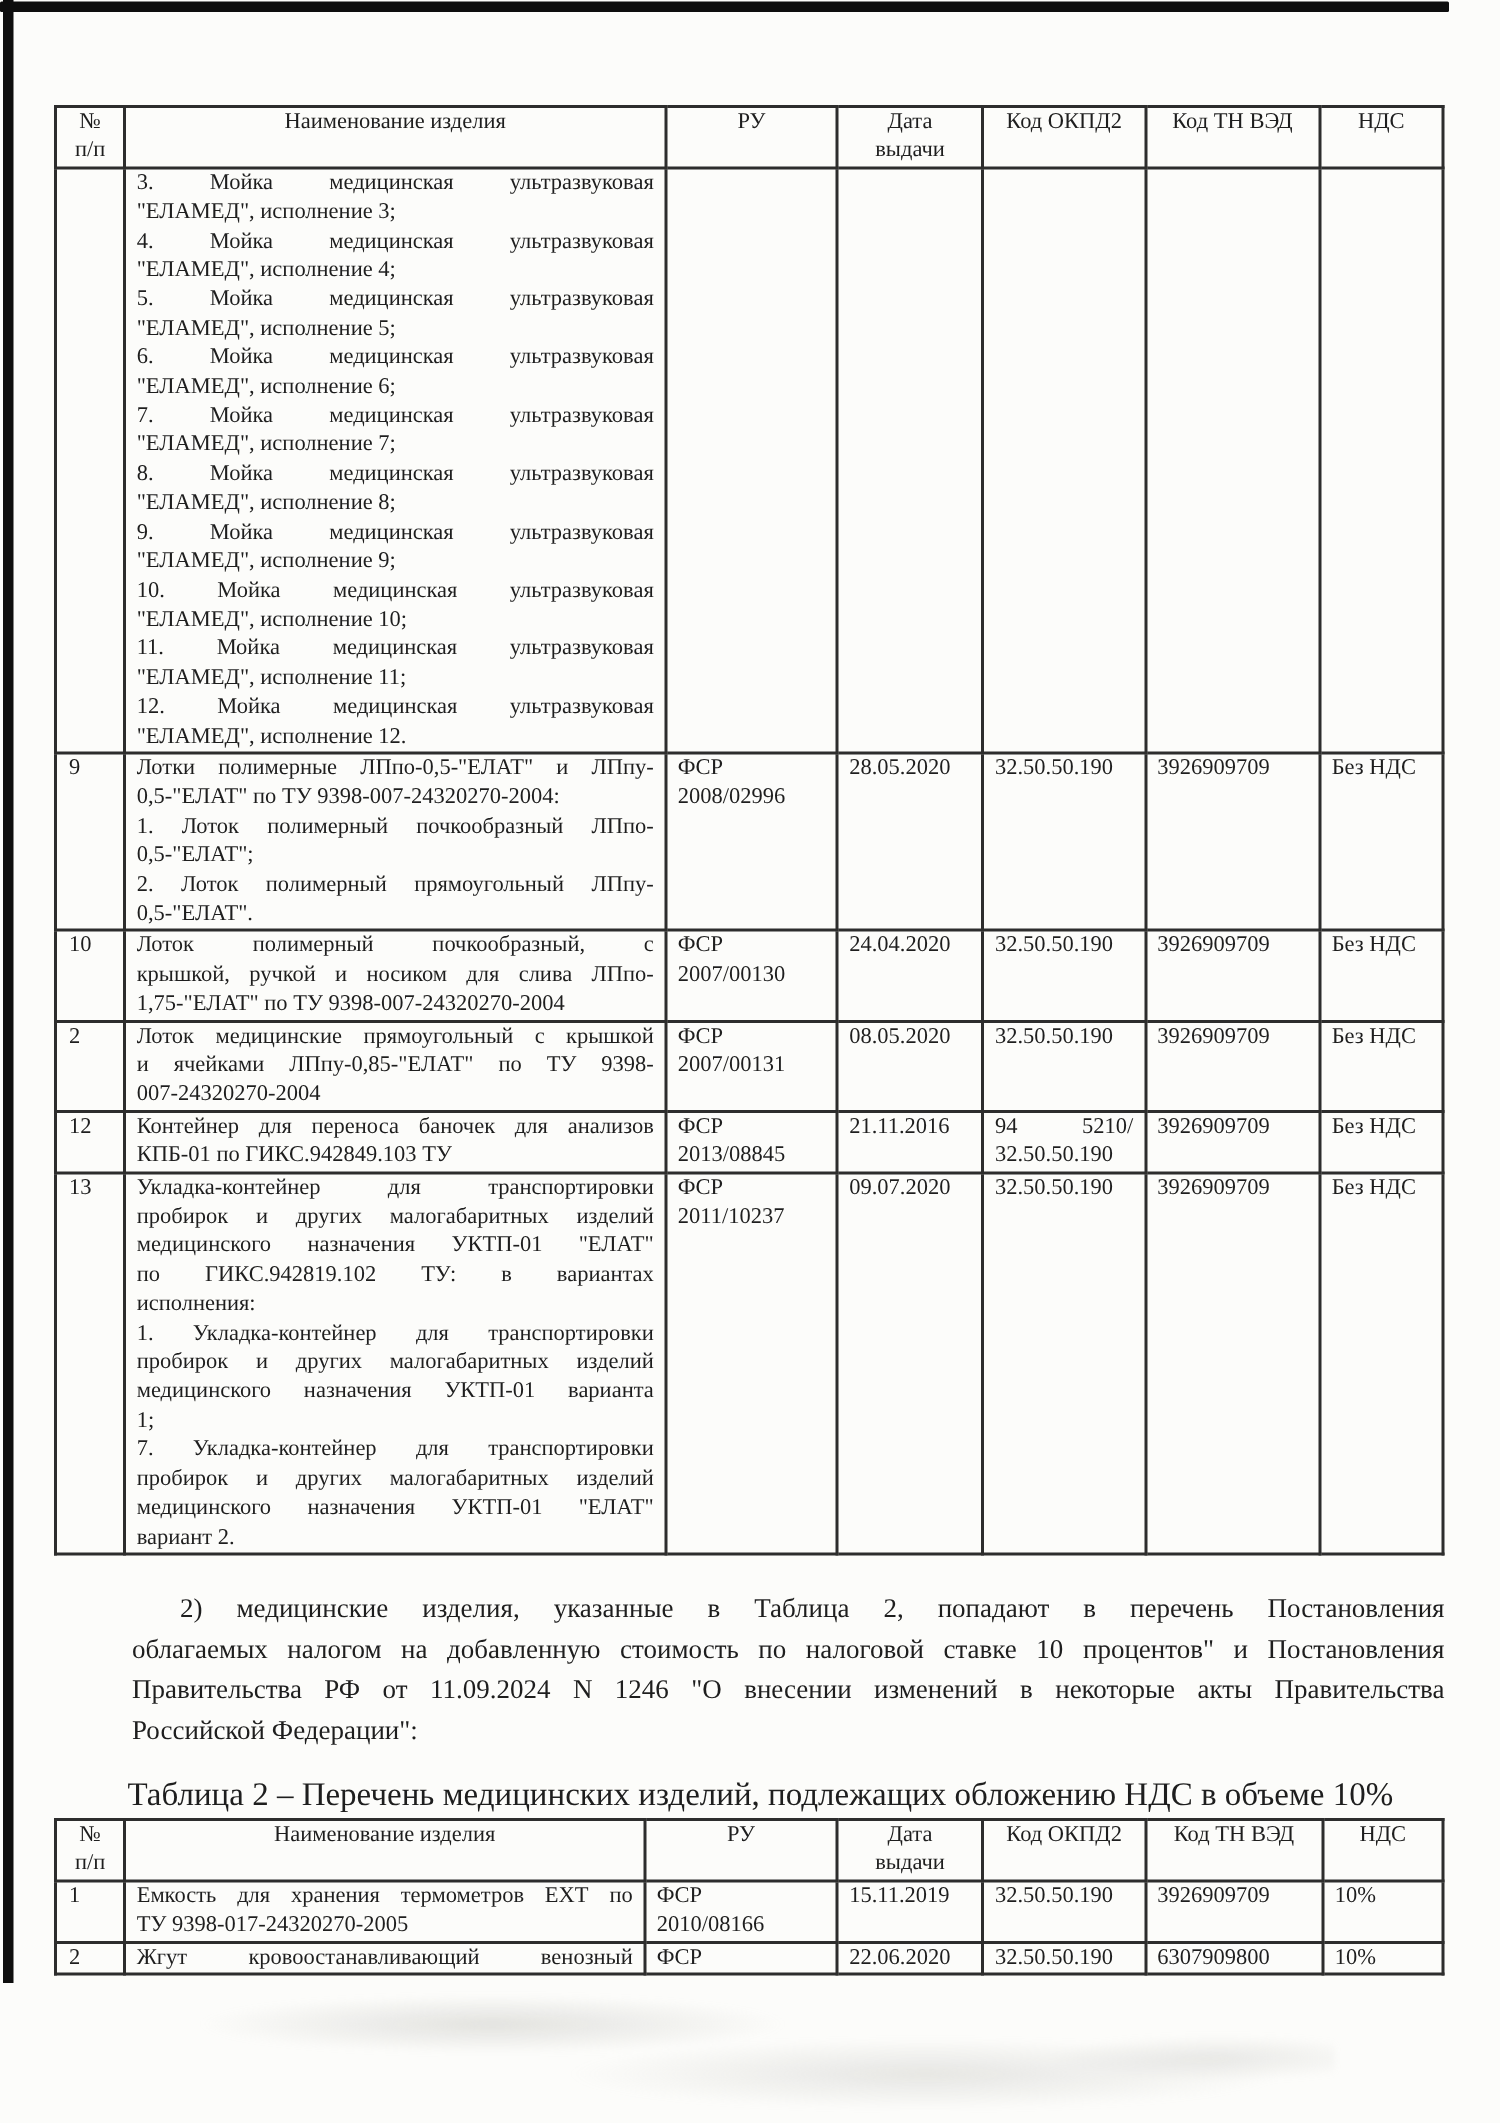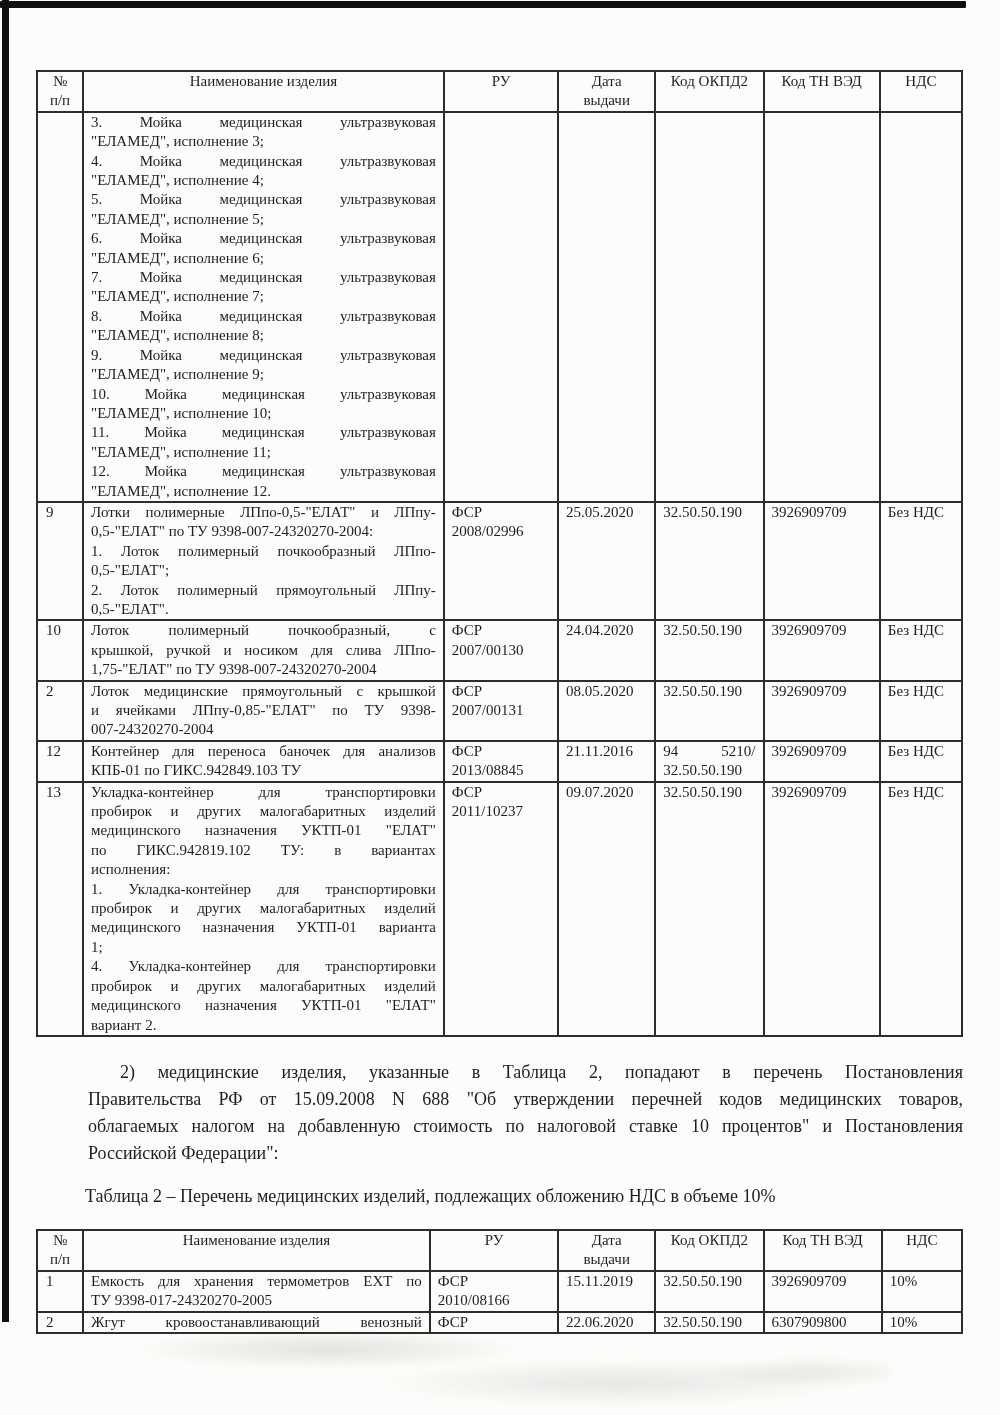--- a/index.html
+++ b/index.html
@@ -43,22 +43,22 @@
   .doc-table td.c0{padding-left:8px;}
   .ln{min-height:19.4px;}
   .jl{text-align:justify;text-align-last:justify;font-family:Liberation Serif, serif;}
   .para{
     width:875px;margin:22px 0 16px 52px;
     font-size:18px;line-height:27px;
   }
   .para .ln{min-height:27px;}
   .para .ln.first{text-indent:32px;}
   .caption{
-    margin:7px 0 20px 49px;
-    font-size:18px;line-height:26px;
+    margin:7px 0 3px 49px;
+    font-size:22px;line-height:26px;
   }
   table.t2{margin-top:0;}
 </style>
 </head>
 <body>
 
 <div class="page">
   <div class="edge-top"></div>
   <div class="edge-left"></div>
   <div class="noise"></div>
@@ -143,21 +143,21 @@
               <div class="ln jl">1. Лоток полимерный почкообразный ЛПпо-</div>
               <div class="ln">0,5-"ЕЛАТ";</div>
               <div class="ln jl">2. Лоток полимерный прямоугольный ЛПпу-</div>
               <div class="ln">0,5-"ЕЛАТ".</div>
             </td>
             <td class="c2">
               <div class="ln">ФСР</div>
               <div class="ln">2008/02996</div>
             </td>
             <td class="c3">
-              <div class="ln">25.05.2020</div>
+              <div class="ln">28.05.2020</div>
             </td>
             <td class="c4">
               <div class="ln">32.50.50.190</div>
             </td>
             <td class="c5">
               <div class="ln">3926909709</div>
             </td>
             <td class="c6">
               <div class="ln">Без НДС</div>
             </td>
@@ -247,21 +247,21 @@
             <td class="c1">
               <div class="ln jl">Укладка-контейнер для транспортировки</div>
               <div class="ln jl">пробирок и других малогабаритных изделий</div>
               <div class="ln jl">медицинского назначения УКТП-01 "ЕЛАТ"</div>
               <div class="ln jl">по ГИКС.942819.102 ТУ: в вариантах</div>
               <div class="ln">исполнения:</div>
               <div class="ln jl">1. Укладка-контейнер для транспортировки</div>
               <div class="ln jl">пробирок и других малогабаритных изделий</div>
               <div class="ln jl">медицинского назначения УКТП-01 варианта</div>
               <div class="ln">1;</div>
-              <div class="ln jl">4. Укладка-контейнер для транспортировки</div>
+              <div class="ln jl">7. Укладка-контейнер для транспортировки</div>
               <div class="ln jl">пробирок и других малогабаритных изделий</div>
               <div class="ln jl">медицинского назначения УКТП-01 "ЕЛАТ"</div>
               <div class="ln">вариант 2.</div>
             </td>
             <td class="c2">
               <div class="ln">ФСР</div>
               <div class="ln">2011/10237</div>
             </td>
             <td class="c3">
               <div class="ln">09.07.2020</div>
@@ -274,22 +274,22 @@
             </td>
             <td class="c6">
               <div class="ln">Без НДС</div>
             </td>
           </tr>
         </tbody>
     </table>
 
     <div class="para">
         <div class="ln jl first">2) медицинские изделия, указанные в Таблица 2, попадают в перечень Постановления</div>
-        <div class="ln jl">Правительства РФ от 15.09.2008 N 688 "Об утверждении перечней кодов медицинских товаров,</div>
         <div class="ln jl">облагаемых налогом на добавленную стоимость по налоговой ставке 10 процентов" и Постановления</div>
+        <div class="ln jl">Правительства РФ от 11.09.2024 N 1246 "О внесении изменений в некоторые акты Правительства</div>
         <div class="ln">Российской Федерации":</div>
       </div>
 
     <div class="caption">Таблица 2 – Перечень медицинских изделий, подлежащих обложению НДС в объеме 10%</div>
 
     <table class="doc-table t2">
       <colgroup>
         <col style="width:46px">
           <col style="width:346px">
           <col style="width:128px">

